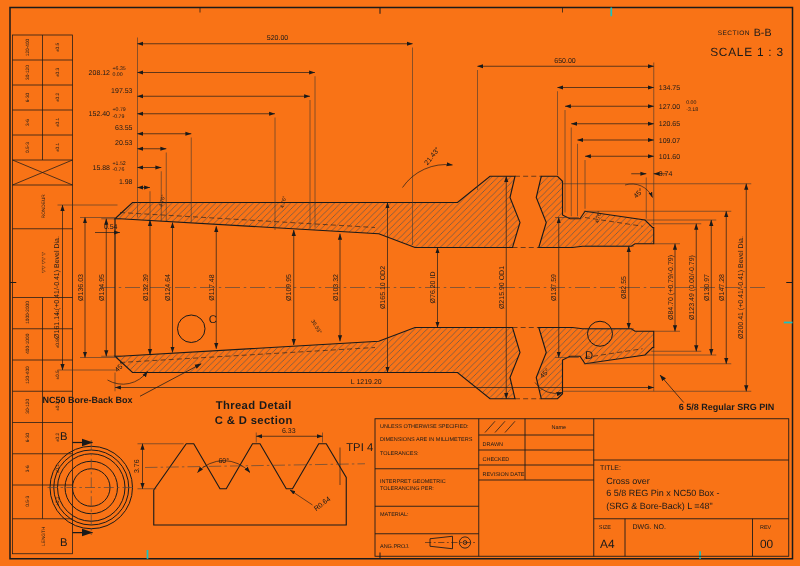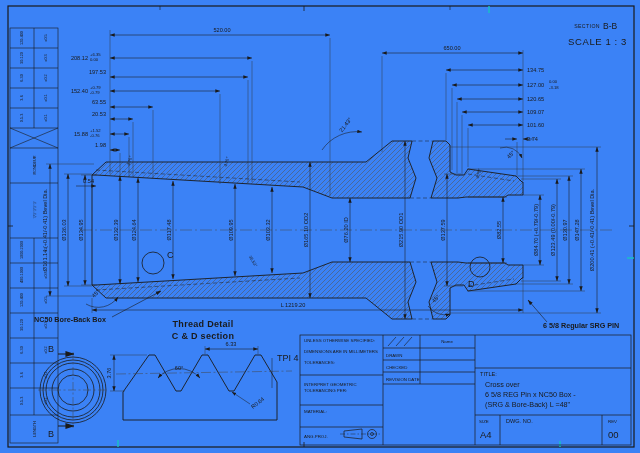--- a/index.html
+++ b/index.html
@@ -1,16 +1,16 @@
 <!DOCTYPE html>
 <html><head>
 <meta charset="utf-8">
 <style>
   html,body{margin:0;padding:0;background:#e8e8e8;}
-  .page{position:relative;width:640px;height:453px;background:#3b82f6;overflow:hidden;
+  .page{position:relative;width:640px;height:453px;background:#f97316;overflow:hidden;
         font-family:"Liberation Sans", sans-serif;}
   svg{position:absolute;left:0;top:0;}
   svg text{fill:#1a1a1a;font-family:"Liberation Sans", sans-serif;}
   .dim{font-size:5.6px;}
   .dimsm{font-size:4.2px;}
   .strip{font-size:3.8px;fill:#333;}
   .tb-sm{font-size:4.4px;}
   .tb-md{font-size:5.6px;}
   .tb-title{font-size:7.2px;}
   .tb-big{font-size:9.5px;}

